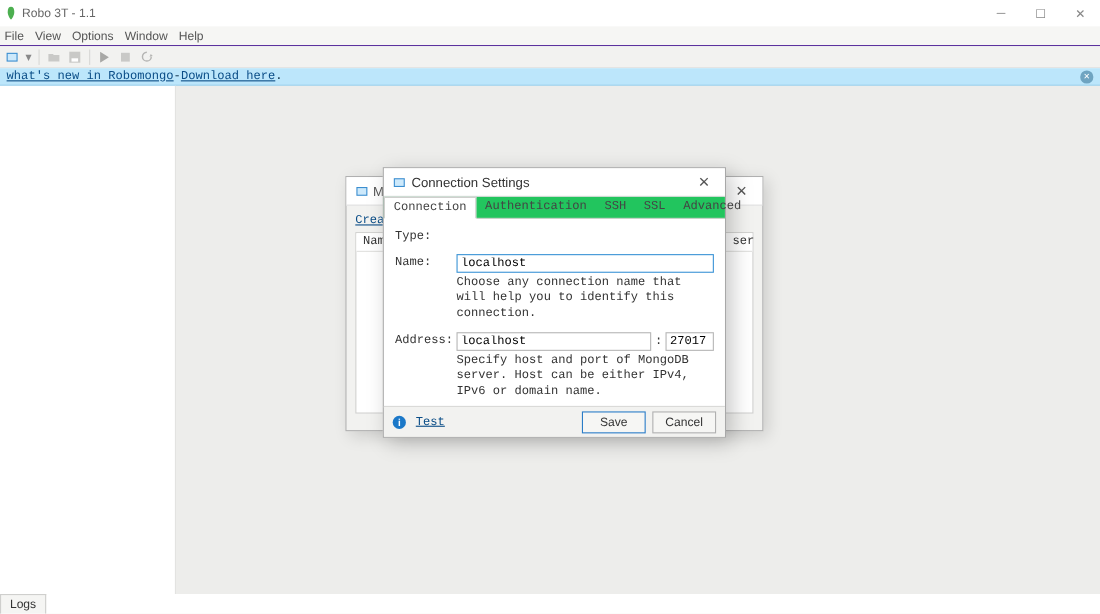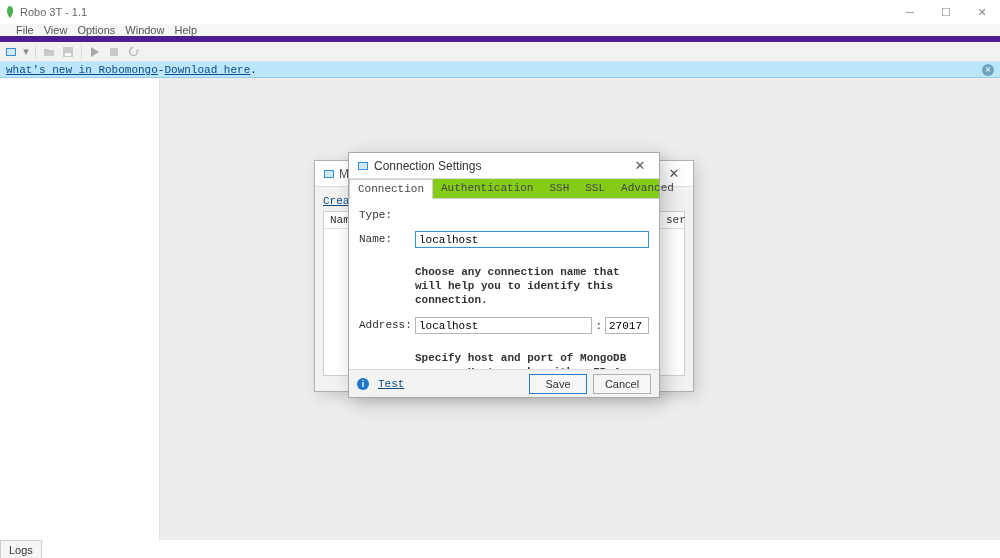--- a/index.html
+++ b/index.html
@@ -26,26 +26,26 @@
 .titlebar .app-icon {
   width: 12px; height: 12px;
   margin-right: 4px;
 }
 .titlebar .spacer { flex: 1; }
 .win-ctl { width: 36px; height: 24px; display:flex; align-items:center; justify-content:center; color:#888; }
 .menubar {
   height: 18px;
   display: flex;
   gap: 10px;
-  padding-left: 16px;
+  padding-left: 4px;
   background: #f6f6f4;
   font-size: 11px;
   color: #555;
   align-items: center;
-  border-bottom: 6px solid #4c1d95;
+  border-bottom: 1px solid #4c1d95;
 }
 .toolbar {
   height: 20px;
   background: #f2f2f0;
   display: flex;
   align-items: center;
   gap: 3px;
   padding-left: 3px;
   border-bottom: 1px solid #e3e3e1;
 }
@@ -136,21 +136,21 @@
   padding:1px 8px; background:#fff;
   border-bottom:1px solid #dcdcdc;
   font-size:12px; color:#333;
 }
 .modal .m-title .spacer{flex:1;}
 .m-close {
   width:22px; height:20px; display:flex; align-items:center; justify-content:center;
   color:#555; font-size:13px;
 }
 .tabs {
-  display:flex; background:#84cc16;
+  display:flex; background:#22c55e;
   font-family:"Courier New",monospace; font-size:11px;
   border-bottom:1px solid #cfcfcd;
 }
 .tab {
   padding:3px 8px; color:#444; cursor:pointer;
 }
 .tab.active {
   background:#fff;
   border:1px solid #cfcfcd;
   border-bottom:1px solid #fff;
@@ -173,21 +173,21 @@
   background:#fff;
   height:17px;
   padding:0 3px;
 }
 select.in { width:100%; }
 input.name-in {
   width:100%;
   border:1px solid #3a93d6;
   outline:none;
 }
-.hint { color:#333; margin-top:18px; line-height:1.25;font-weight:bold; }
+.hint { color:#333; margin-top:3px; line-height:1.25; }
 .addr-wrap { display:flex; align-items:center; gap:3px; }
 .addr-host { flex:1; }
 .addr-port { width:44px; }
 .m-foot {
   position:absolute; bottom:0; left:0; right:0;
   height:28px;
   display:flex; align-items:center;
   padding:0 8px; gap:6px;
   background:#f2f2f0;
   border-top:1px solid #dadad8;

